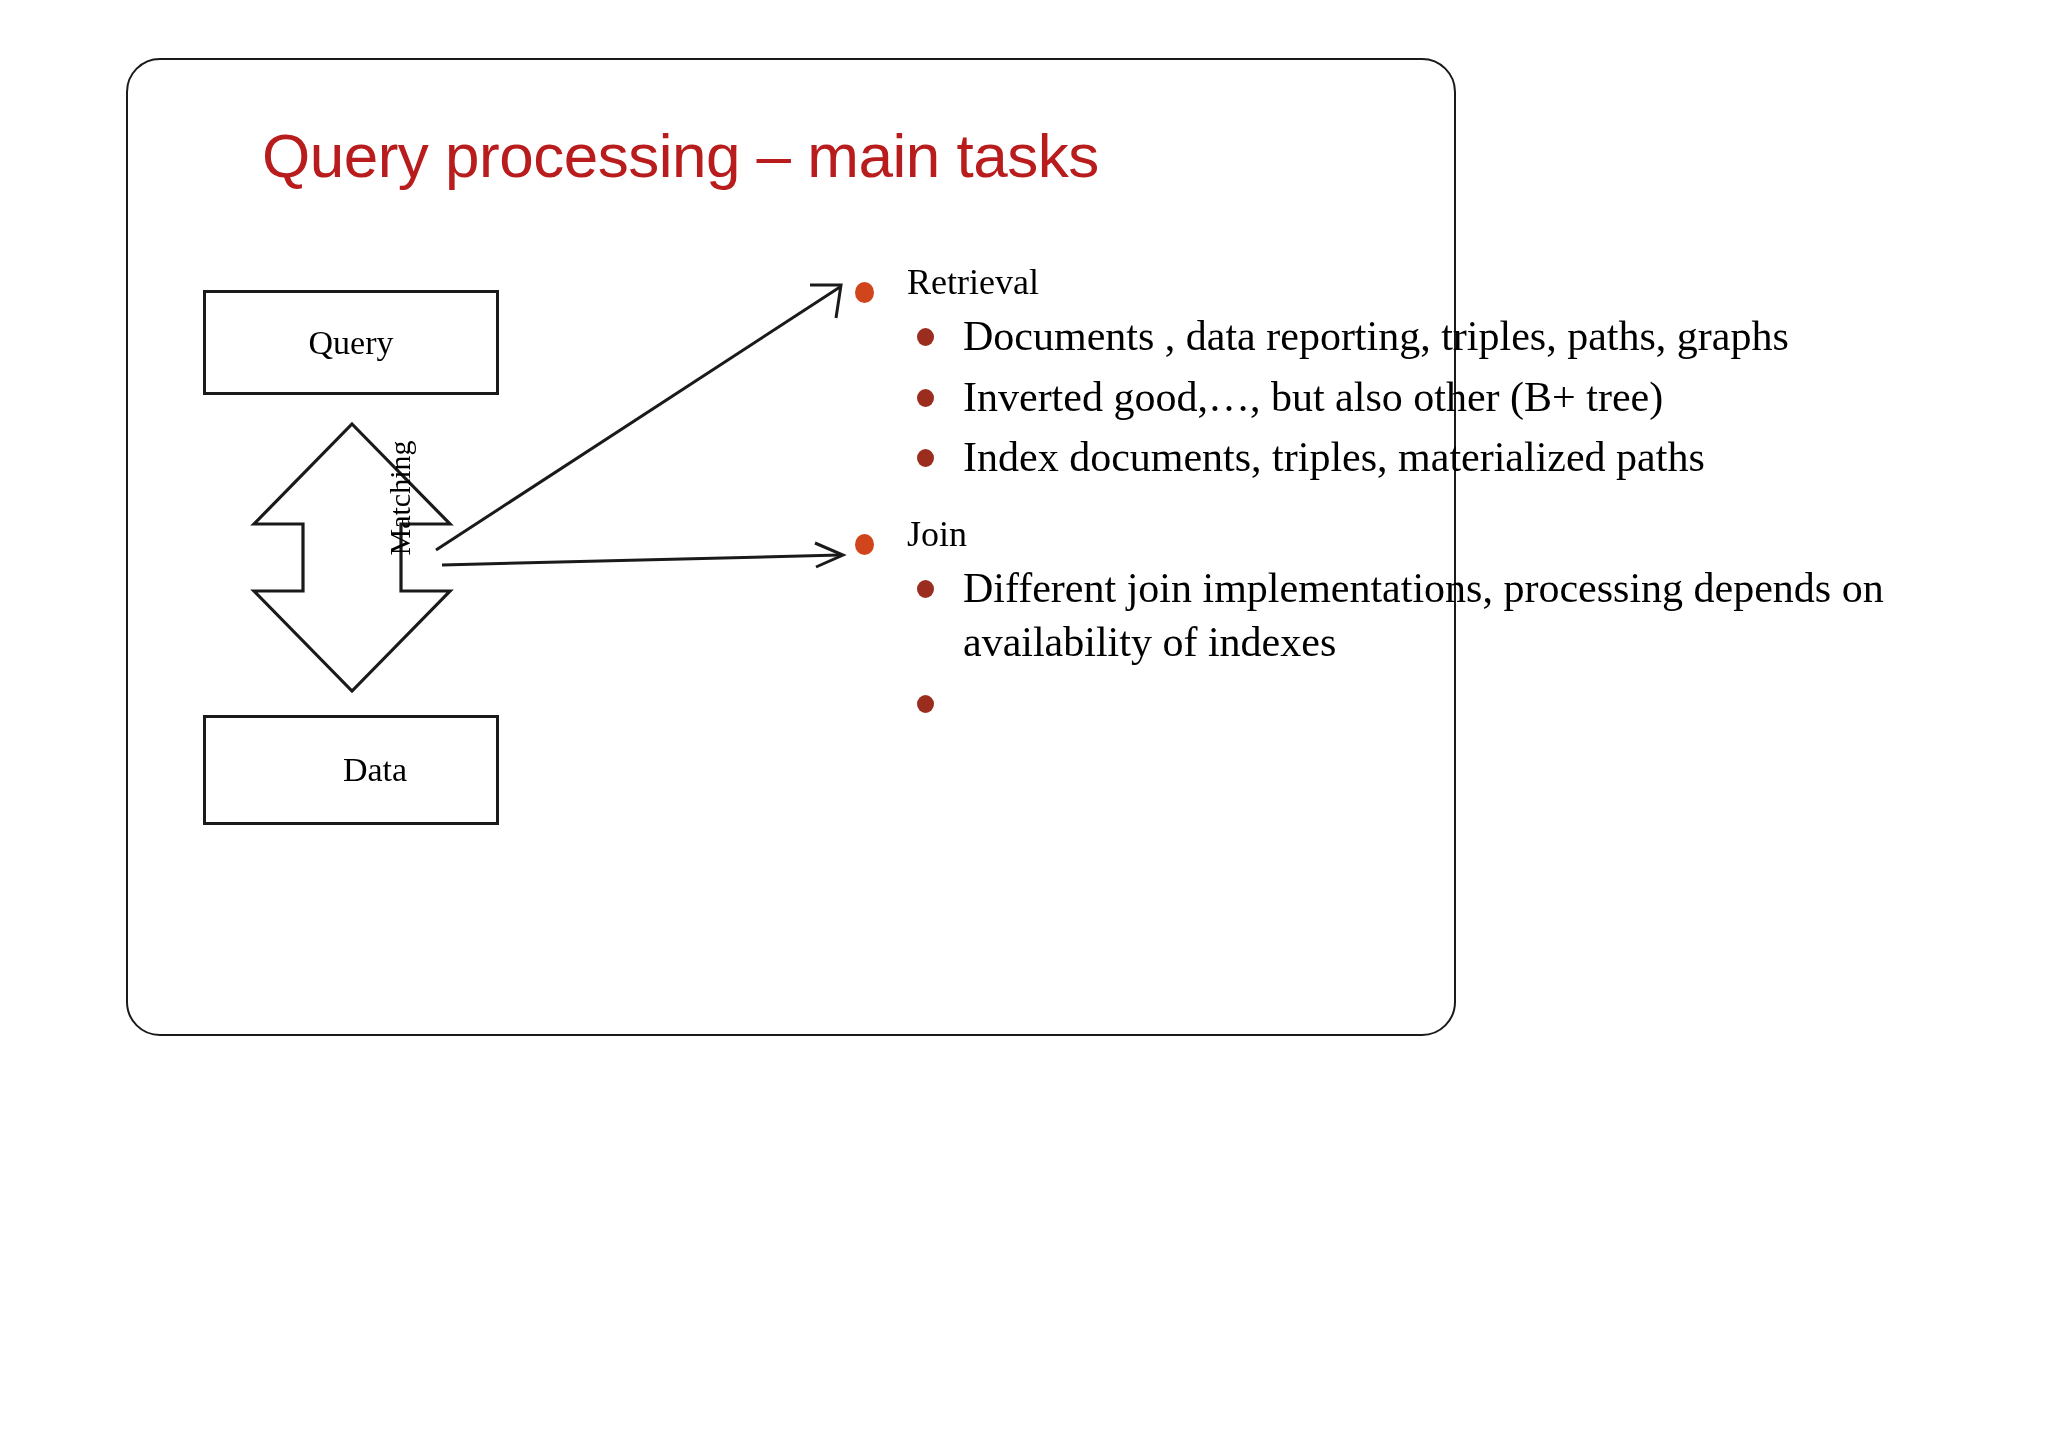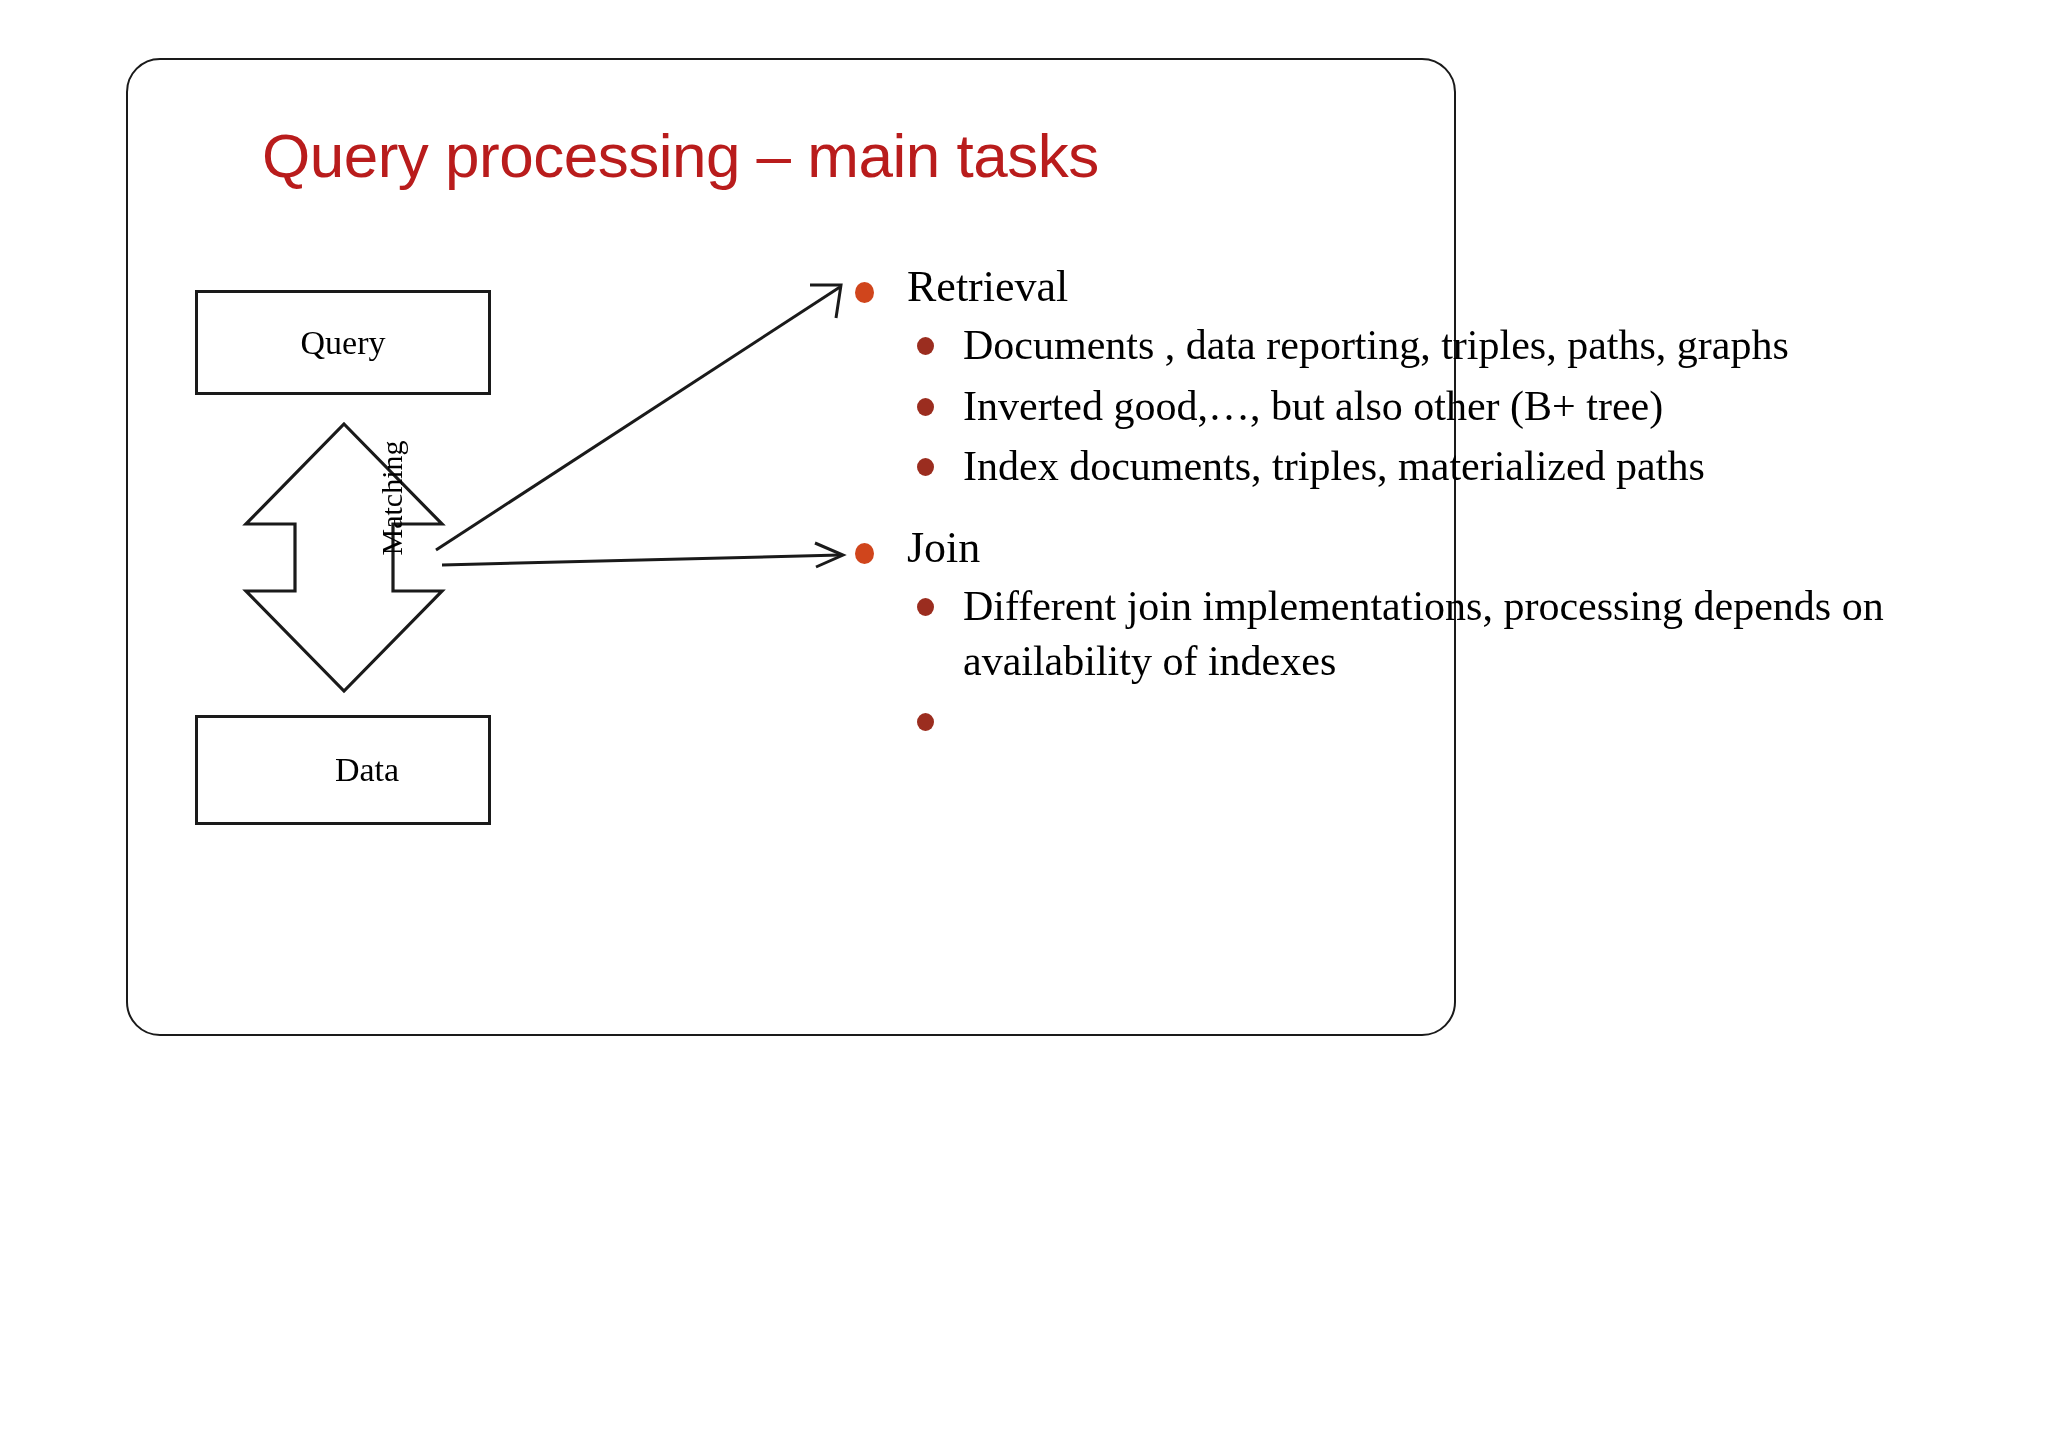--- a/index.html
+++ b/index.html
@@ -47,21 +47,21 @@
     font-weight: 400;
     color: #b91c1c;
     letter-spacing: -0.5px;
     white-space: nowrap;
     line-height: 1.0;
   }
 
   
   #diagram {
     position: absolute;
-    left: 182px;
+    left: 190px;
     top: 270px;
     width: 460px;
     height: 570px;
   }
 
   .flow-box {
     position: absolute;
     border: 3px solid #1a1a1a;
     box-sizing: border-box;
     background: #ffffff;
@@ -123,21 +123,21 @@
   #content {
     position: absolute;
     left: 845px;
     top: 262px;
     width: 1085px;
   }
 
   .lvl1 {
     position: relative;
     padding-left: 62px;
-    font-size: 44px;
+    font-size: 36px;
     line-height: 1.14;
     color: #000000;
     margin-bottom: 2px;
   }
   .lvl1 > .bullet-dot {
     position: absolute;
     left: 10px;
     top: 20px;
     width: 19px;
     height: 21px;

